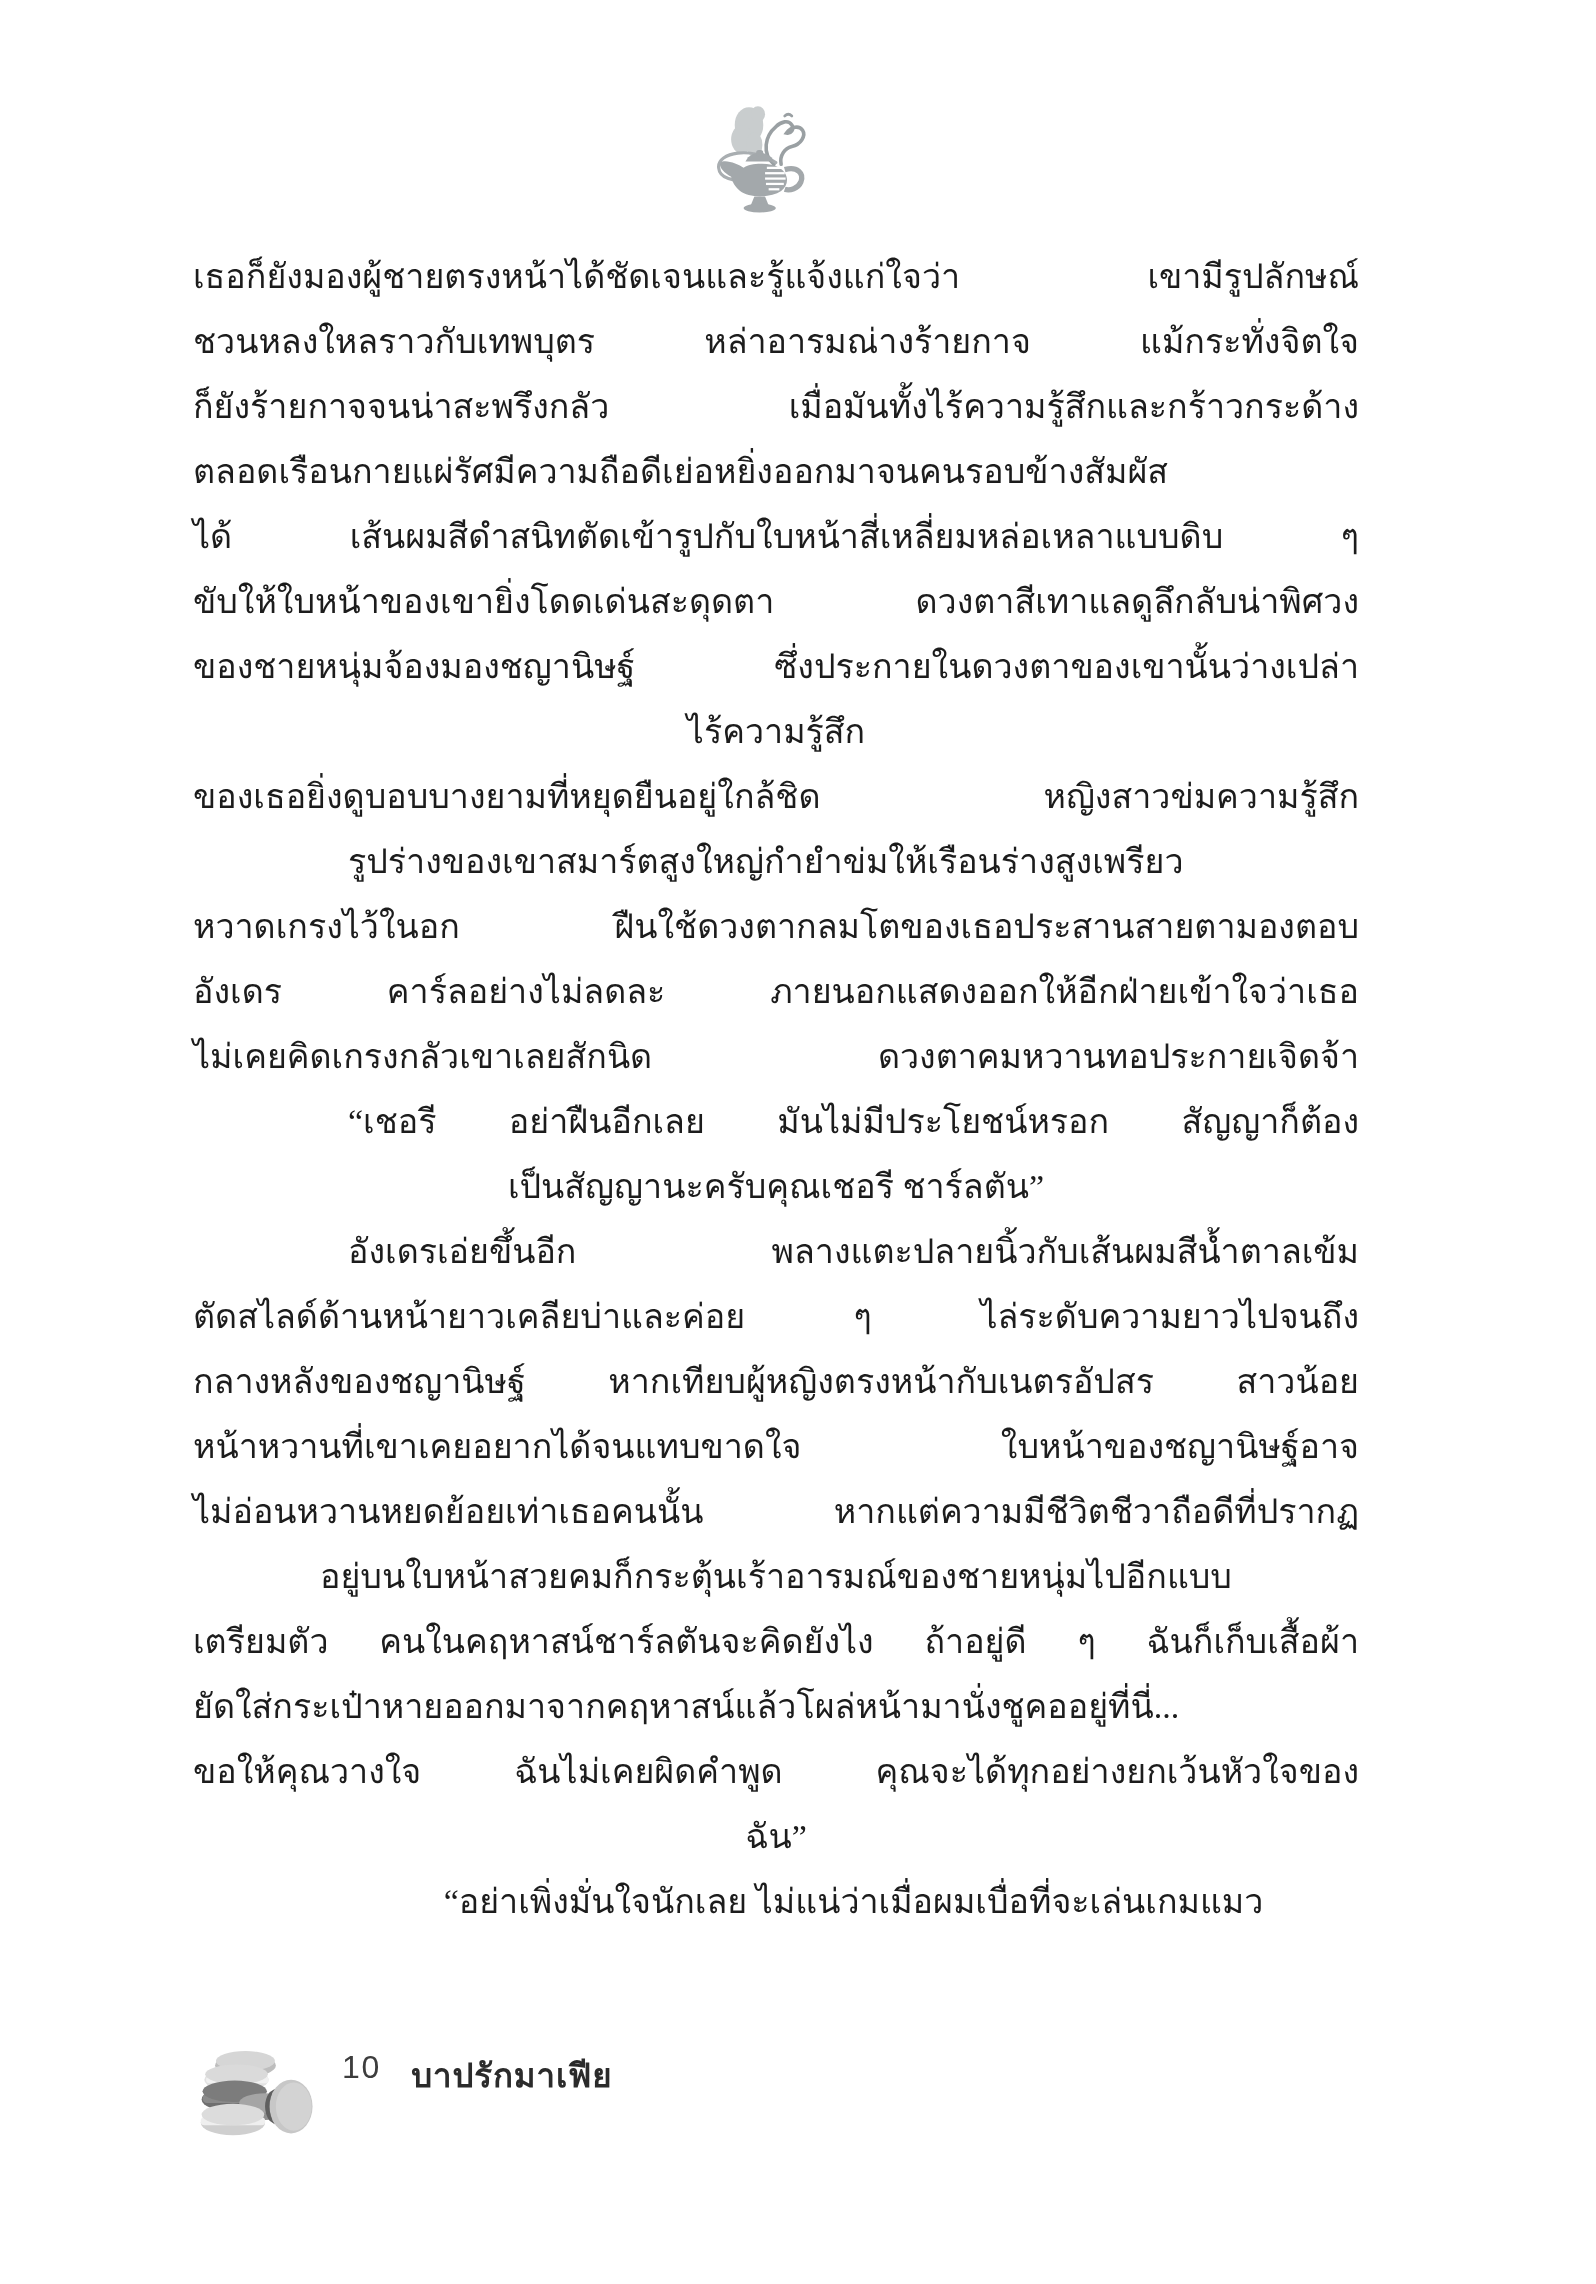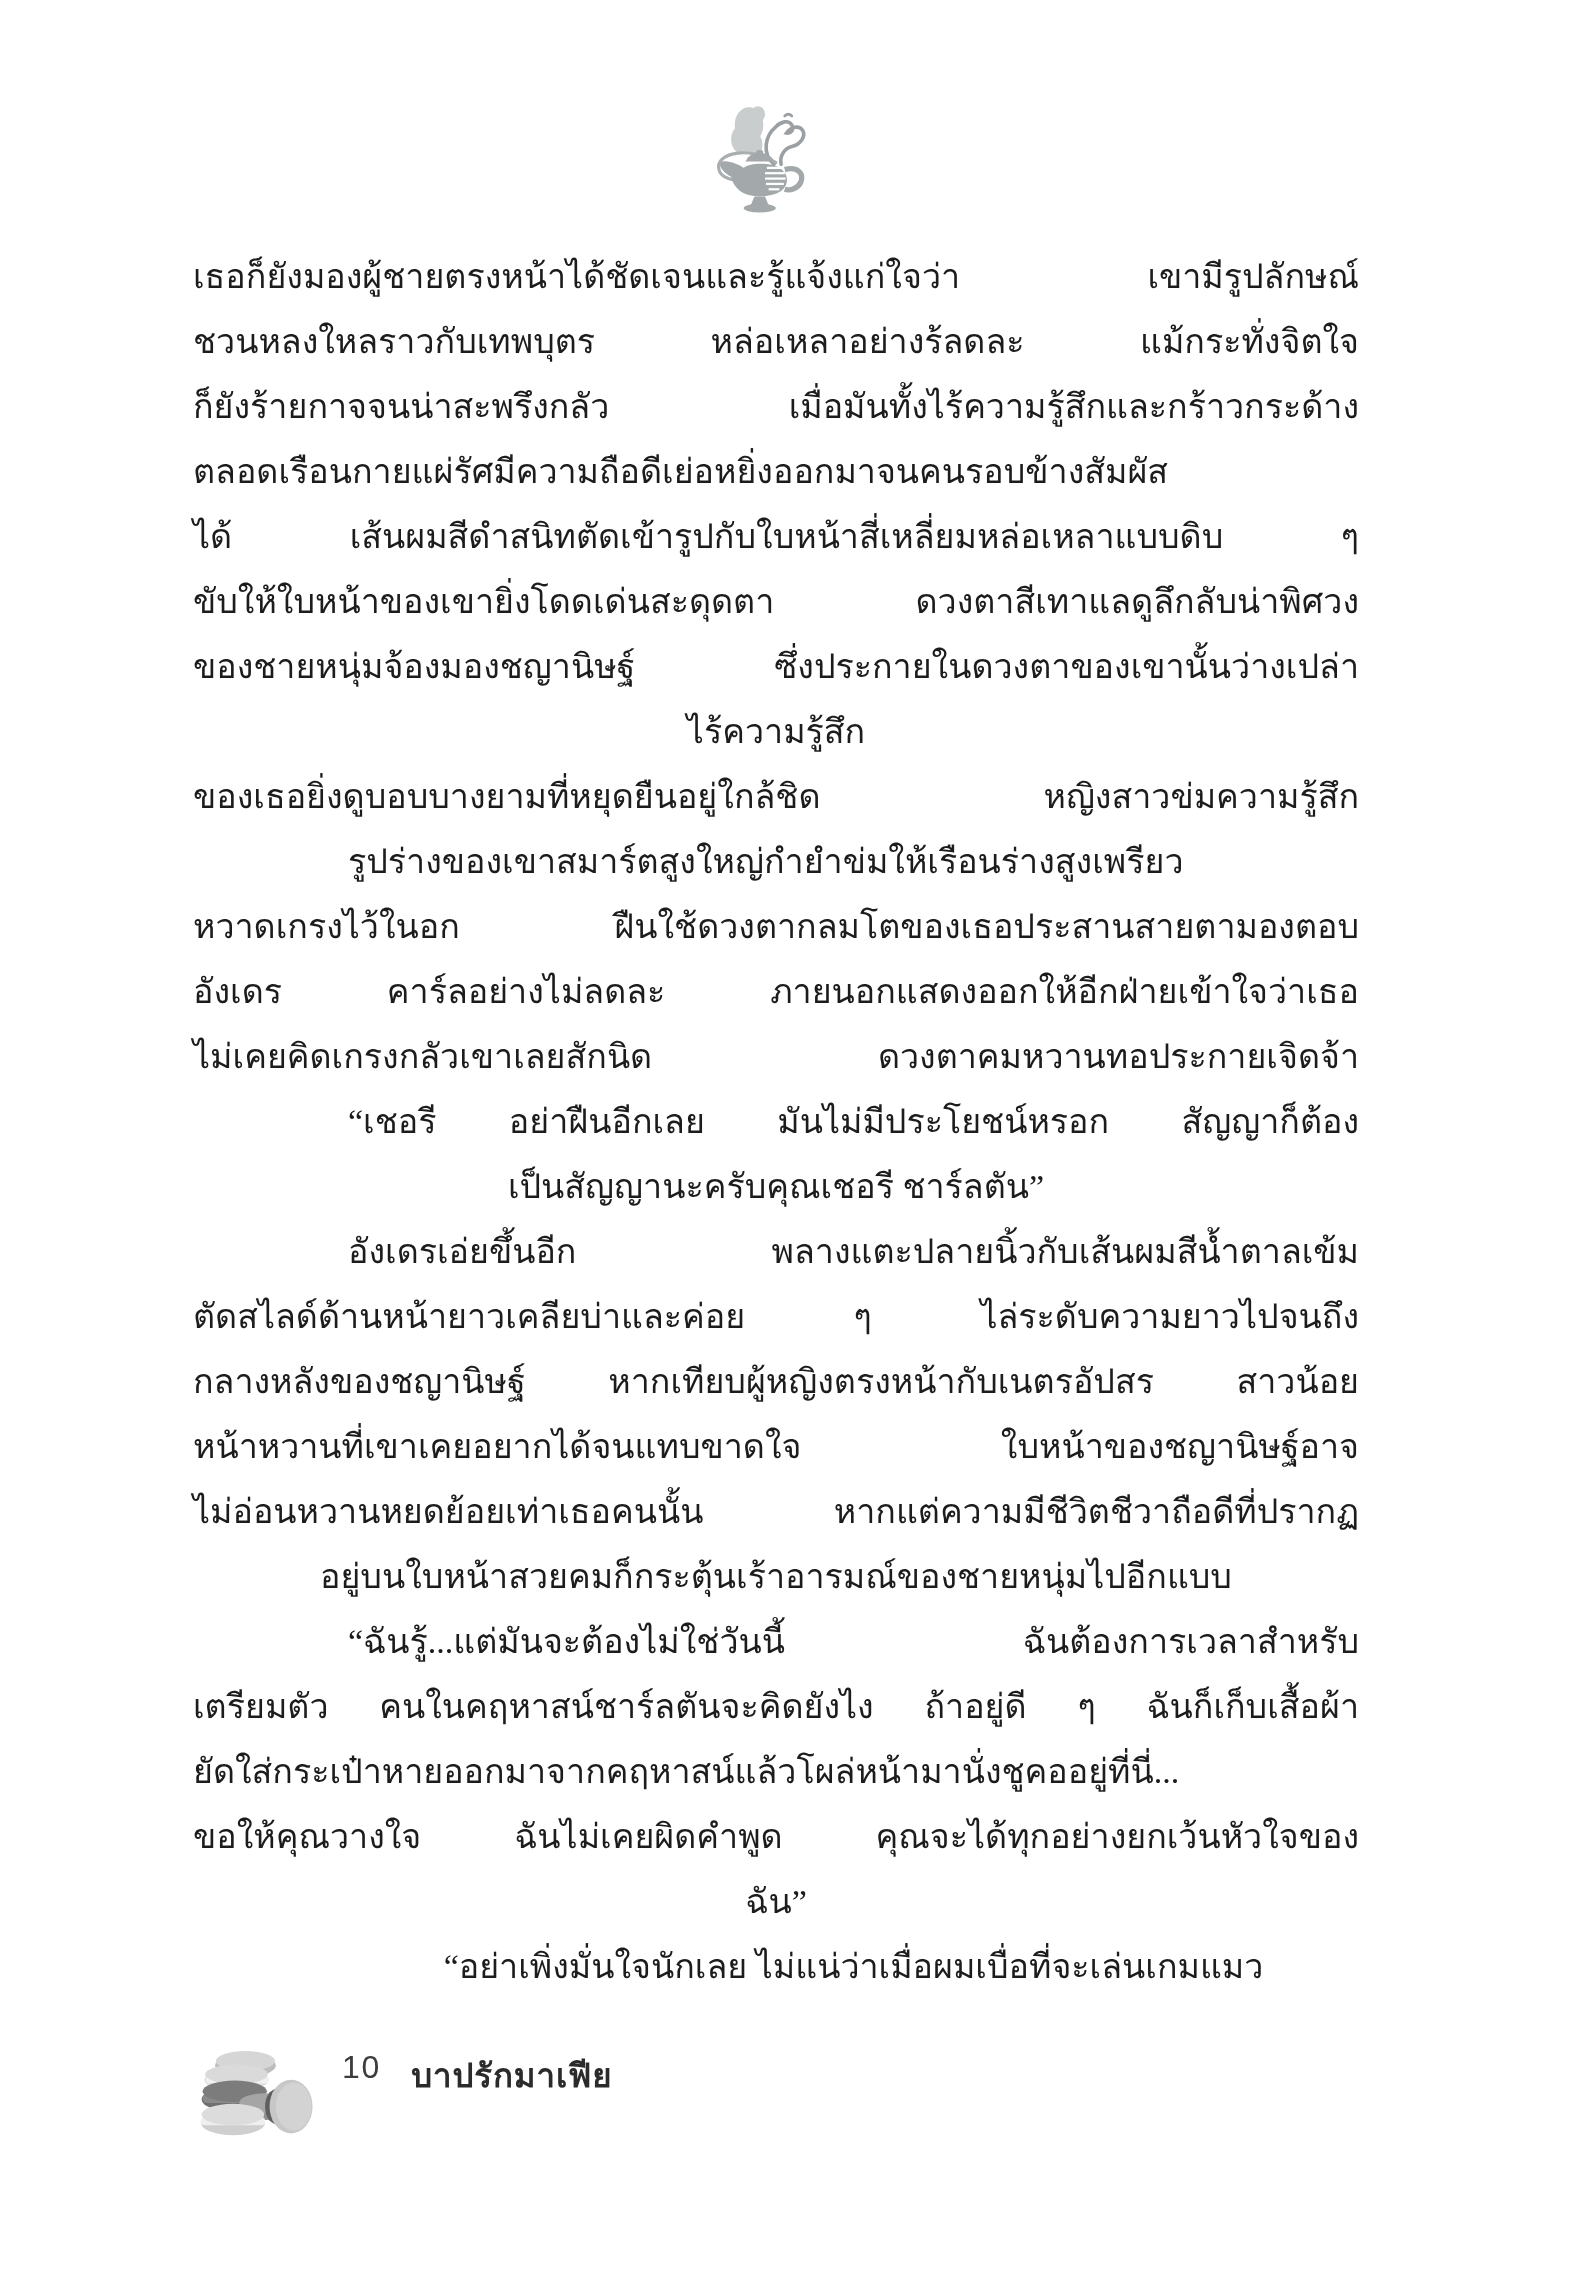--- a/index.html
+++ b/index.html
@@ -106,41 +106,40 @@
   </g>
 
   <path d="M96,78 C110,74 118,82 114,92 C111,99 102,102 96,100" fill="none" stroke="#a3a8ab" stroke-width="6"></path>
 
   <path d="M62,108 l12,0 l4,10 l-20,0 z" fill="#a3a8ab"></path>
   <ellipse cx="68" cy="121" rx="18" ry="5" fill="#a3a8ab"></ellipse>
 </svg>
 
 <main class="text-block">
   <div class="line j">เธอก็ยังมองผู้ชายตรงหน้าได้ชัดเจนและรู้แจ้งแก่ใจว่า เขามีรูปลักษณ์</div>
-  <div class="line j">ชวนหลงใหลราวกับเทพบุตร หล่อเหลาอย่างร้ลดละ แม้กระทั่งจิตใจ</div>
+  <div class="line j">ชวนหลงใหลราวกับเทพบุตร หล่าอารมณ่างร้ายกาจ แม้กระทั่งจิตใจ</div>
   <div class="line j">ก็ยังร้ายกาจจนน่าสะพรึงกลัว เมื่อมันทั้งไร้ความรู้สึกและกร้าวกระด้าง</div>
   <div class="line j">ตลอดเรือนกายแผ่รัศมีความถือดีเย่อหยิ่งออกมาจนคนรอบข้างสัมผัส</div>
   <div class="line j">ได้ เส้นผมสีดำสนิทตัดเข้ารูปกับใบหน้าสี่เหลี่ยมหล่อเหลาแบบดิบ ๆ</div>
   <div class="line j">ขับให้ใบหน้าของเขายิ่งโดดเด่นสะดุดตา ดวงตาสีเทาแลดูลึกลับน่าพิศวง</div>
   <div class="line j">ของชายหนุ่มจ้องมองชญานิษฐ์ ซึ่งประกายในดวงตาของเขานั้นว่างเปล่า</div>
   <div class="line">ไร้ความรู้สึก</div>
   <div class="line j">ของเธอยิ่งดูบอบบางยามที่หยุดยืนอยู่ใกล้ชิด หญิงสาวข่มความรู้สึก</div>
   <div class="line j ind">รูปร่างของเขาสมาร์ตสูงใหญ่กำยำข่มให้เรือนร่างสูงเพรียว</div>
   <div class="line j">หวาดเกรงไว้ในอก ฝืนใช้ดวงตากลมโตของเธอประสานสายตามองตอบ</div>
   <div class="line j">อังเดร คาร์ลอย่างไม่ลดละ ภายนอกแสดงออกให้อีกฝ่ายเข้าใจว่าเธอ</div>
   <div class="line j">ไม่เคยคิดเกรงกลัวเขาเลยสักนิด ดวงตาคมหวานทอประกายเจิดจ้า</div>
   <div class="line j ind">“เชอรี อย่าฝืนอีกเลย มันไม่มีประโยชน์หรอก สัญญาก็ต้อง</div>
   <div class="line">เป็นสัญญานะครับคุณเชอรี ชาร์ลตัน”</div>
   <div class="line j ind">อังเดรเอ่ยขึ้นอีก พลางแตะปลายนิ้วกับเส้นผมสีน้ำตาลเข้ม</div>
   <div class="line j">ตัดสไลด์ด้านหน้ายาวเคลียบ่าและค่อย ๆ ไล่ระดับความยาวไปจนถึง</div>
   <div class="line j">กลางหลังของชญานิษฐ์ หากเทียบผู้หญิงตรงหน้ากับเนตรอัปสร สาวน้อย</div>
   <div class="line j">หน้าหวานที่เขาเคยอยากได้จนแทบขาดใจ ใบหน้าของชญานิษฐ์อาจ</div>
   <div class="line j">ไม่อ่อนหวานหยดย้อยเท่าเธอคนนั้น หากแต่ความมีชีวิตชีวาถือดีที่ปรากฏ</div>
   <div class="line">อยู่บนใบหน้าสวยคมก็กระตุ้นเร้าอารมณ์ของชายหนุ่มไปอีกแบบ</div>
-  <div class="line j ind">“ฉันรู้...แต่มันจะต้องไม่ใช่วันนี้ ฉันต้องการเวลาสำหรับ</div>
   <div class="line j">เตรียมตัว คนในคฤหาสน์ชาร์ลตันจะคิดยังไง ถ้าอยู่ดี ๆ ฉันก็เก็บเสื้อผ้า</div>
   <div class="line j">ยัดใส่กระเป๋าหายออกมาจากคฤหาสน์แล้วโผล่หน้ามานั่งชูคออยู่ที่นี่...</div>
   <div class="line j">ขอให้คุณวางใจ ฉันไม่เคยผิดคำพูด คุณจะได้ทุกอย่างยกเว้นหัวใจของ</div>
   <div class="line">ฉัน”</div>
   <div class="line ind">“อย่าเพิ่งมั่นใจนักเลย ไม่แน่ว่าเมื่อผมเบื่อที่จะเล่นเกมแมว</div>
 </main>
 
 <footer class="footer">
   <svg class="macarons" viewBox="0 0 142 110" aria-hidden="true">
 

